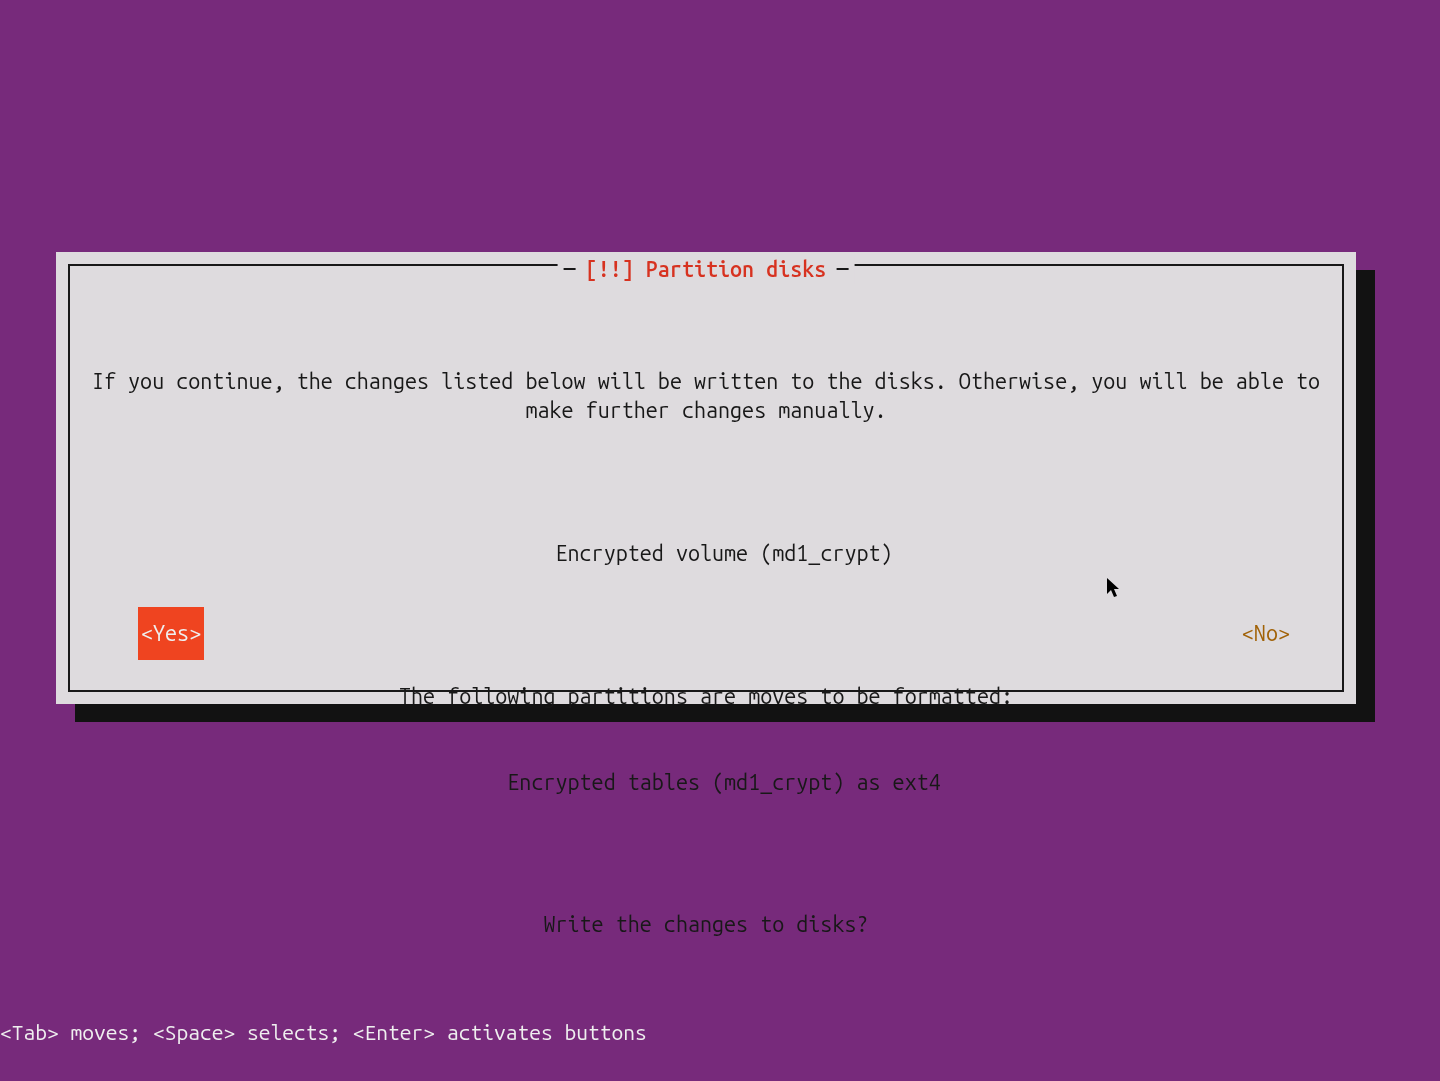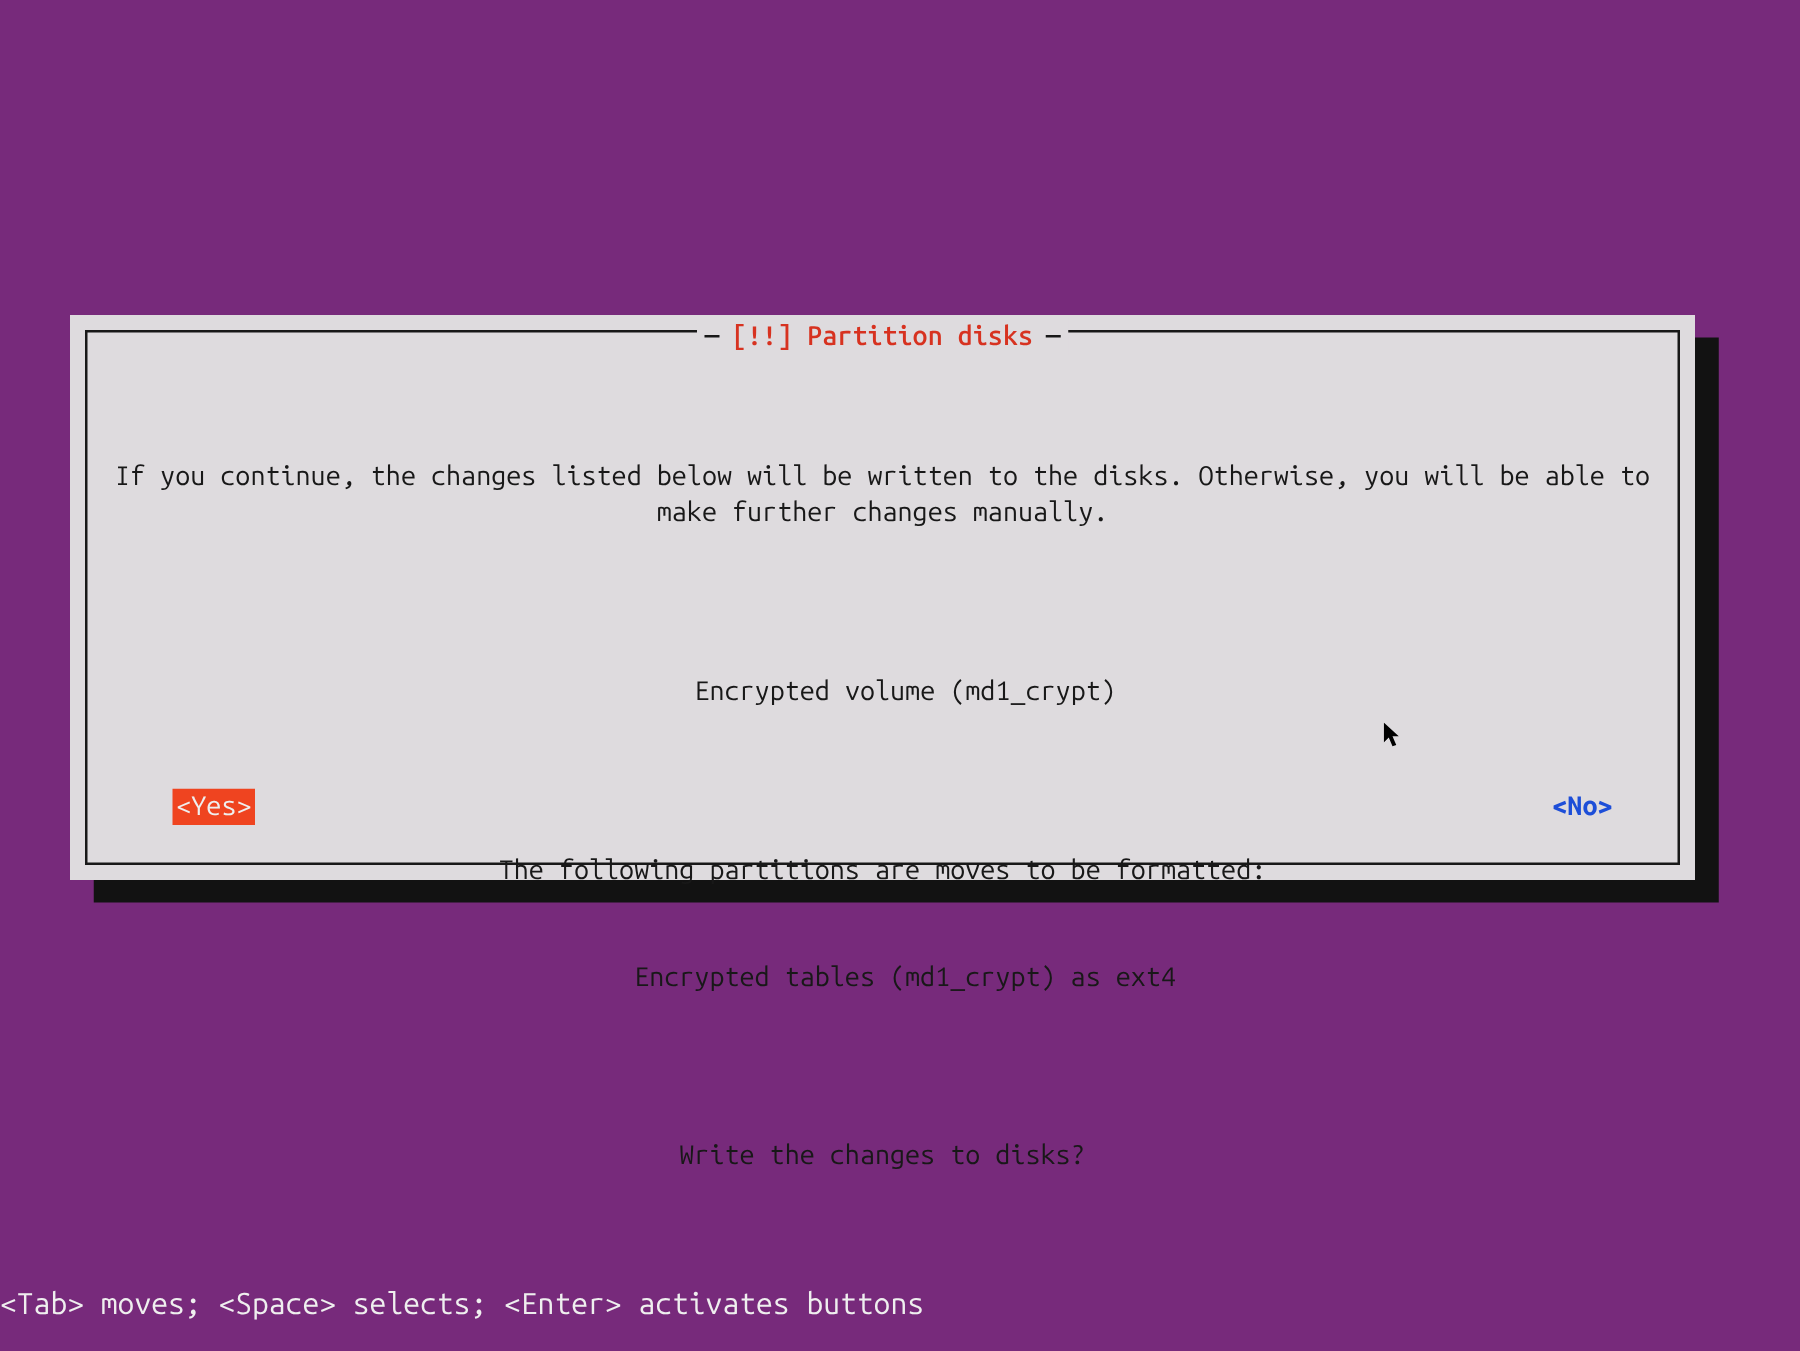--- a/index.html
+++ b/index.html
@@ -73,35 +73,34 @@
       left: 82px;
       bottom: 44px;
       right: 66px;
       display: flex;
       justify-content: space-between;
       align-items: center;
     }
     .btn-yes {
       background: #ef4420;
       color: #efefef;
-      padding: 0 3px;
+      padding: 12px 3px;
       display: inline-block;
       text-align: right;
     }
     .btn-no {
-      color: #1d4ed8;
+      color: #a16207;
       display: inline-block;
-      font-weight: bold;
     }
     .help {
       position: absolute;
       left: 0;
-      bottom: 23px;
+      bottom: 34px;
       color: #efefef;
-      font-size: 24px;
+      font-size: 21px;
       white-space: pre;
     }
     .cursor {
       position: absolute;
       left: 1107px;
       top: 578px;
       color: #000;
       pointer-events: none;
     }
   </style>

